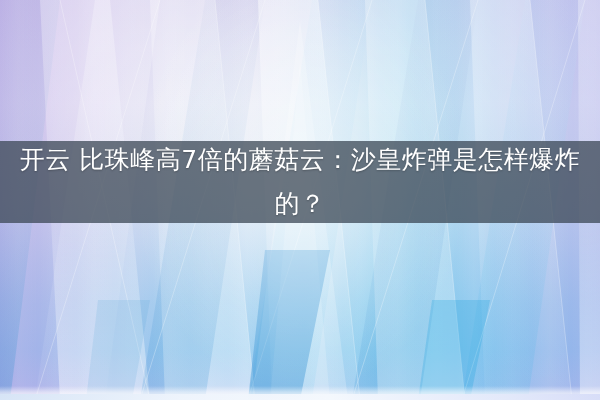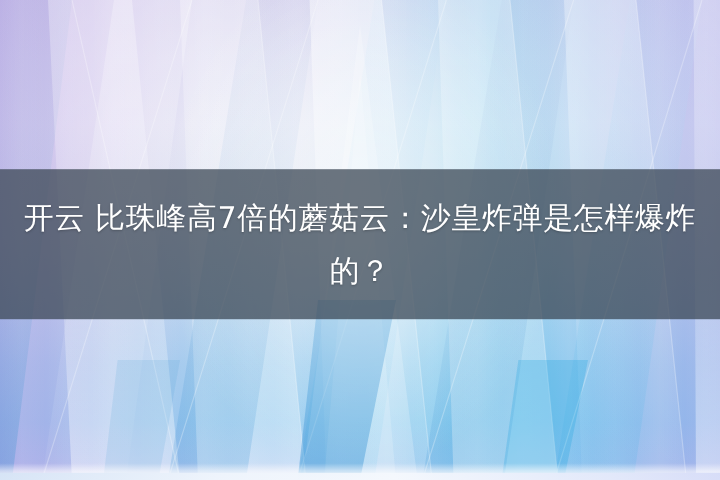--- a/index.html
+++ b/index.html
@@ -114,21 +114,21 @@
       rgba(226,232,250,0.95) 85%,
       rgba(214,220,248,0.95) 100%);
   }
 
   
   .title-band {
     position: absolute;
     left: 0;
     right: 0;
     top: 141px;
-    height: 125px;
+    height: 82px;
     background: rgba(58, 70, 84, 0.74);
     display: flex;
     align-items: center;
     box-sizing: border-box;
     padding: 0 18px;
   }
 
   .title-text {
     color: #ffffff;
     font-family: "DejaVu Sans", "Liberation Sans", sans-serif;

